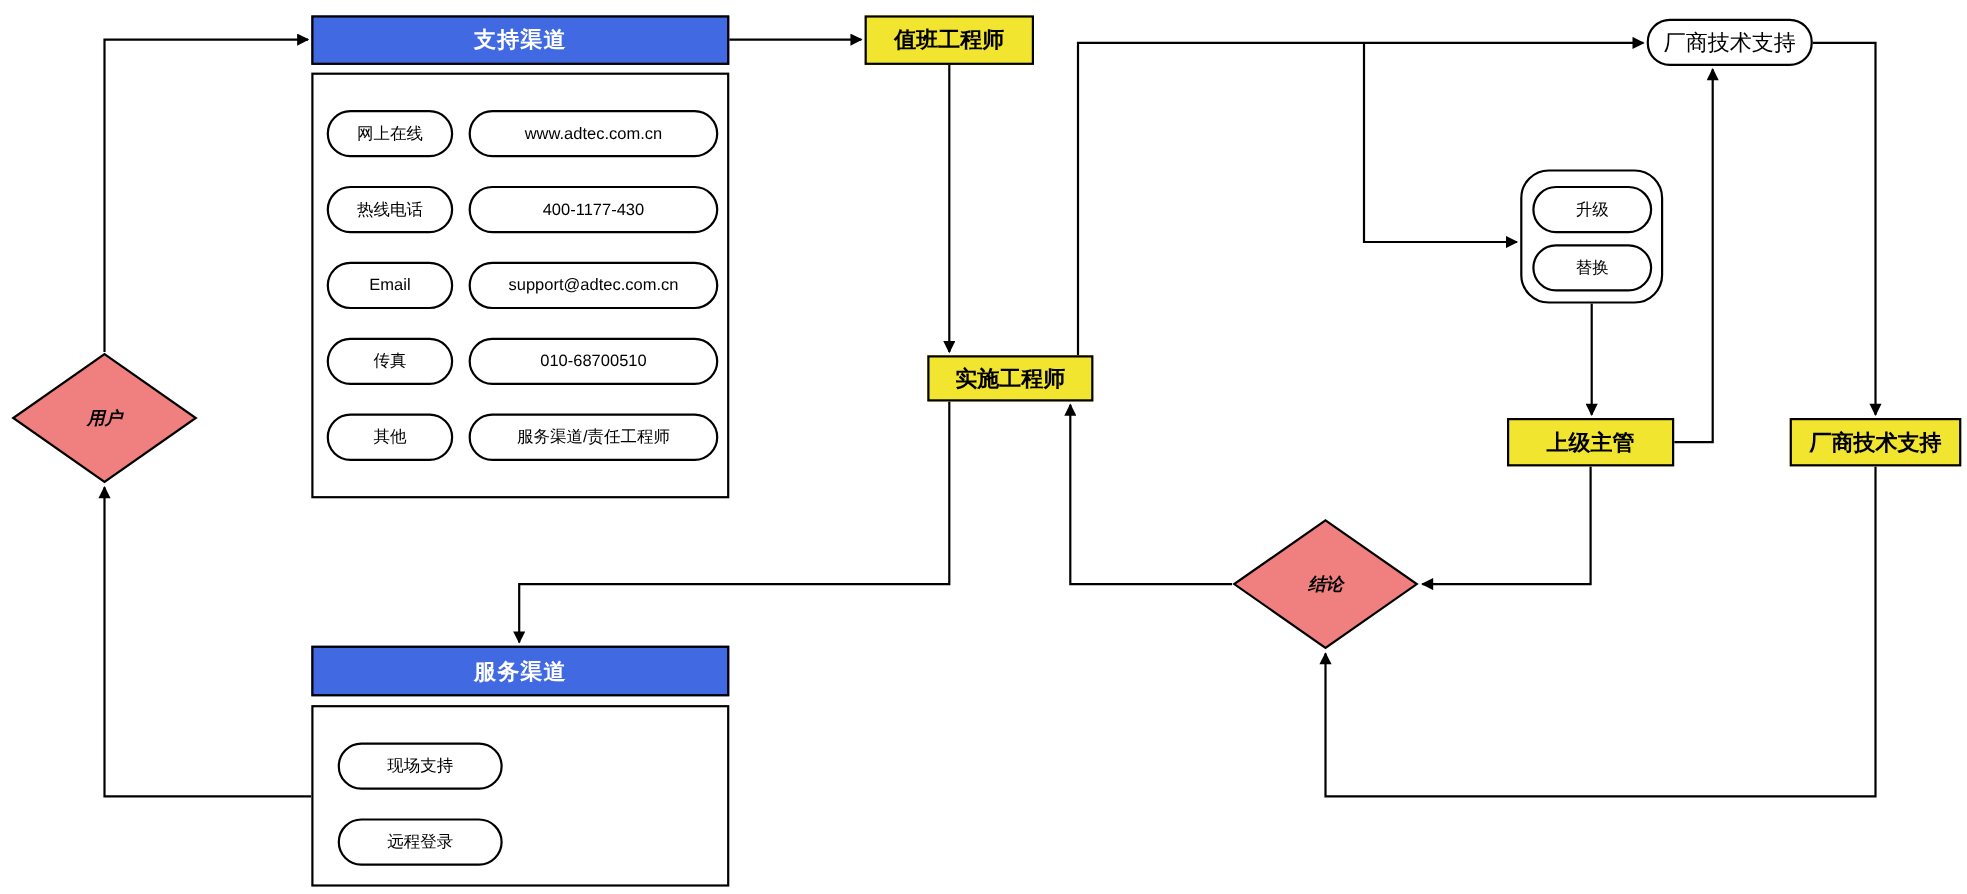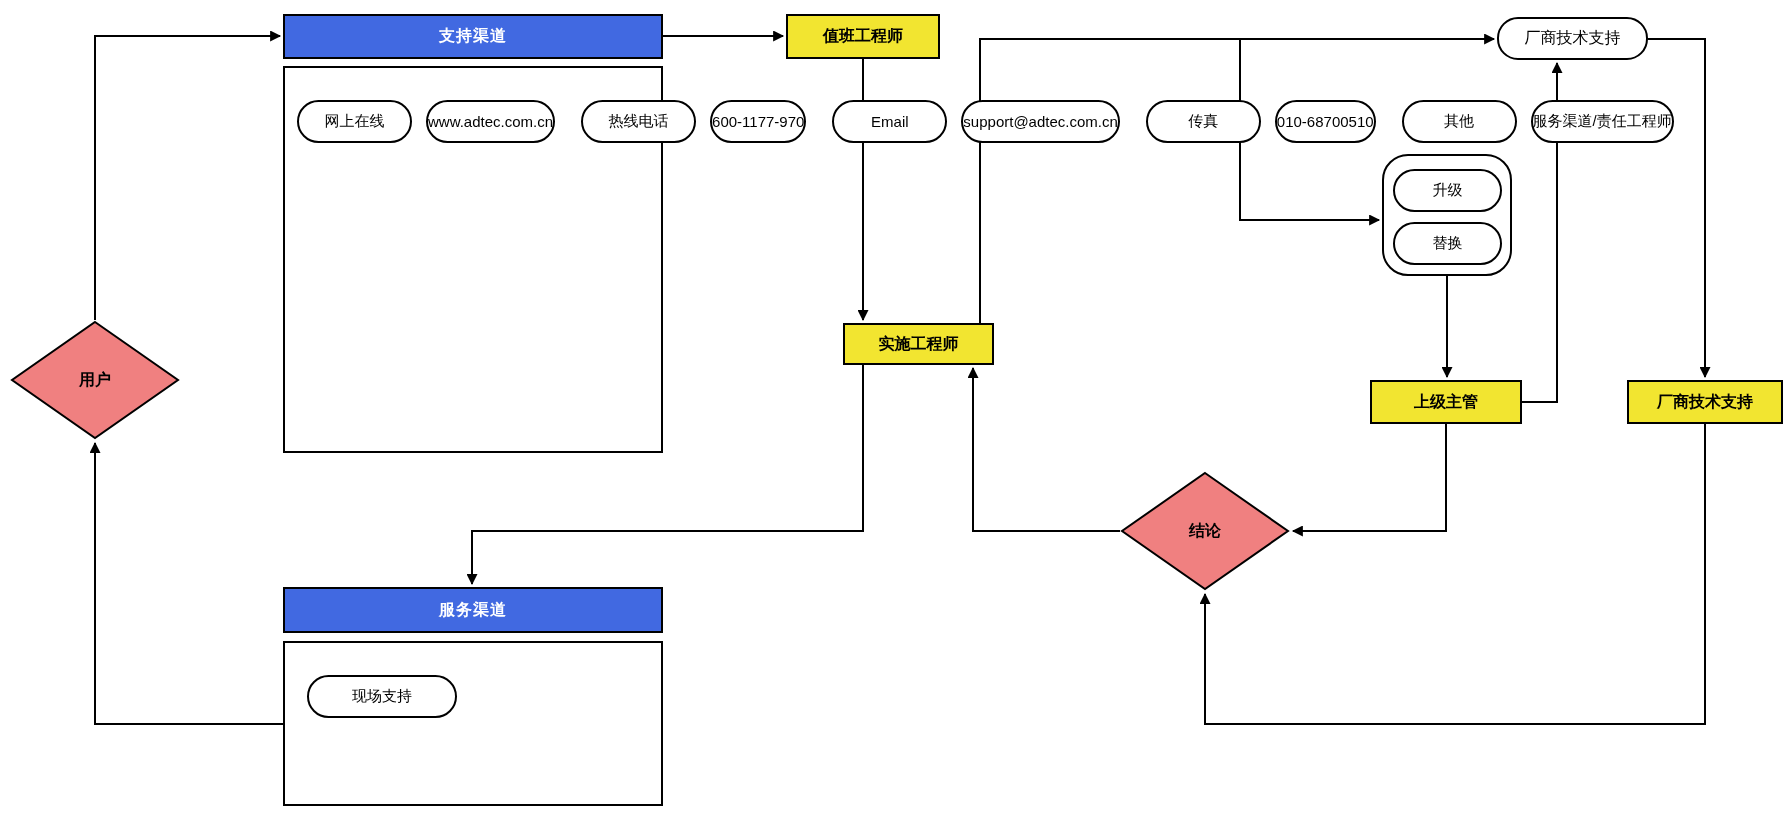--- a/index.html
+++ b/index.html
@@ -4,48 +4,48 @@
 <style>
   * { margin:0; padding:0; box-sizing:border-box; }
   html,body { background:#fff; }
   body { font-family:"Liberation Sans","DejaVu Sans",sans-serif; color:#000; }
   .canvas { position:relative; width:1788px; height:813px; background:var(--background,#fff); overflow:hidden; }
 
   .edges { position:absolute; left:0; top:0; width:1788px; height:813px; }
   .edges polyline { fill:none; stroke:var(--line,#000); stroke-width:2; }
 
   .node { position:absolute; display:flex; align-items:center; justify-content:center;
-          border:2px solid #000; font-size:16px; text-align:center; }
+          border:2px solid #000; font-size:20px; text-align:center; }
   .header-blue { background:var(--header-blue,#4169E1); color:#fff; font-weight:bold; letter-spacing:1px; }
   .yellow { background:var(--node-yellow,#F2E530); font-weight:bold; }
   .rounded-node { background:#fff; border-radius:21px; font-weight:normal; }
 
   .panel { position:absolute; border:2px solid #000; background:#fff; }
 
   .pill { border:2px solid #000; border-radius:22px; background:#fff; height:43px;
           display:flex; align-items:center; justify-content:center; font-size:15px; white-space:nowrap; }
 
   .support-panel { left:283px; top:66px; width:380px; height:387px;
-                   padding:32px 8px 0 12px; display:flex; gap:26px; }
+                   padding:32px 8px 0 12px; display:flex; flex-direction:column; gap:26px; }
   .s-row { display:flex; gap:14px; }
   .s-row .key { width:115px; flex:none; }
   .s-row .val { flex:1; }
 
   .escalate-panel { left:1382px; top:154px; width:130px; height:122px;
                     padding:13px 8px 0 9px; display:flex; flex-direction:column; gap:10px;border-radius:26px; }
 
   .service-panel { left:283px; top:641px; width:380px; height:165px;
                    padding:32px 14px 12px 22px; display:flex; flex-wrap:wrap; gap:26px 42px; align-content:flex-start; }
   .service-panel .pill { width:150px; }
 
   .diamond { position:absolute; }
   .diamond svg { position:absolute; left:0; top:0; width:100%; height:100%; }
   .diamond polygon { fill:var(--diamond-red,#F08080); stroke:#000; stroke-width:2; }
   .diamond .label { position:absolute; inset:0; display:flex; align-items:center; justify-content:center;
-                    font-weight:bold; font-size:16px; }
+                    font-weight:bold; font-size:16px;font-style:italic; }
 </style>
 </head>
 <body>
 
 <div class="canvas">
 
   <svg class="edges" viewBox="0 0 1788 813">
     <defs>
       <marker id="arrow" viewBox="0 0 10 10" refX="9" refY="5" markerWidth="13" markerHeight="11" orient="auto" markerUnits="userSpaceOnUse">
         <path d="M0,0 L10,5 L0,10 z" fill="#000"></path>
@@ -75,21 +75,21 @@
 
   <div class="node header-blue" style="left:283px; top:14px; width:380px; height:45px">支持渠道</div>
 
   <div class="panel support-panel">
     <div class="s-row">
       <div class="pill key">网上在线</div>
       <div class="pill val">www.adtec.com.cn</div>
     </div>
     <div class="s-row">
       <div class="pill key">热线电话</div>
-      <div class="pill val">600-1177-970</div>
+      <div class="pill val">400-1177-430</div>
     </div>
     <div class="s-row">
       <div class="pill key">Email</div>
       <div class="pill val">support@adtec.com.cn</div>
     </div>
     <div class="s-row">
       <div class="pill key">传真</div>
       <div class="pill val">010-68700510</div>
     </div>
     <div class="s-row">
@@ -117,16 +117,17 @@
     <svg viewBox="0 0 170 120" preserveAspectRatio="none">
       <polygon points="85,2 168,60 85,118 2,60"></polygon>
     </svg>
     <span class="label">结论</span>
   </div>
 
   <div class="node header-blue" style="left:283px; top:587px; width:380px; height:46px">服务渠道</div>
 
   <div class="panel service-panel">
     <div class="pill">现场支持</div>
+    <div class="pill">远程登录</div>
 
   </div>
 
 </div>
 
 </body></html>

